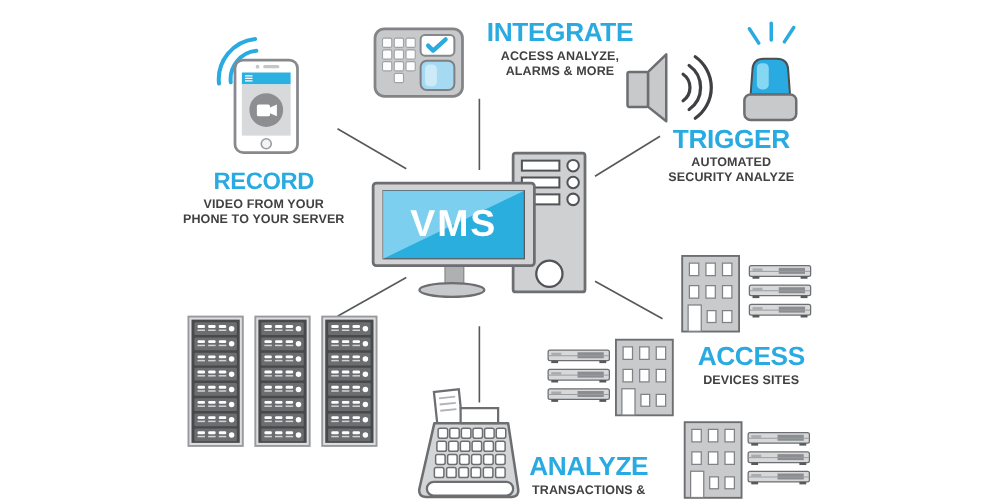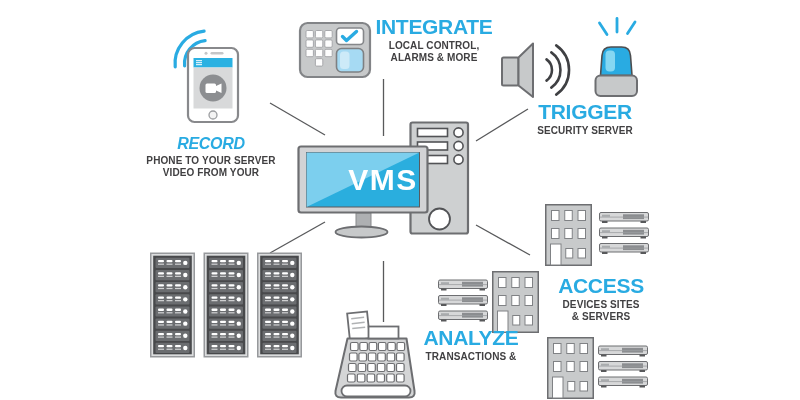--- a/index.html
+++ b/index.html
@@ -1,26 +1,26 @@
 <!DOCTYPE html>
 <html><head>
 <meta charset="utf-8">
 <style>
   html,body{margin:0;padding:0;background:#fff;}
   .canvas{position:relative;width:800px;height:400px;background:#fff;overflow:hidden;
           font-family:"Liberation Sans",sans-serif;}
   .gfx{position:absolute;left:0;top:0;}
   .node-label{position:absolute;text-align:center;}
   .node-title{color:#29abe2;font-weight:800;font-size:21px;line-height:1.05;letter-spacing:-0.3px;}
-  .node-title.t19{font-size:16px;font-style:italic;}
+  .node-title.t19{font-size:19px;}
   .node-title.t20{font-size:20px;}
   .node-sub{margin-top:2px;color:#414042;font-weight:700;font-size:10px;line-height:12px;letter-spacing:0.1px;}
   .vms{position:absolute;left:306px;top:152px;width:114px;height:55px;display:flex;
        align-items:center;justify-content:center;color:#fff;font-weight:800;font-size:30px;
-       letter-spacing:1.5px;margin-left:20px;}
+       letter-spacing:1.5px;}
 </style>
 </head>
 <body>
 
 <div class="canvas">
 
   <svg class="gfx" width="800" height="400" viewBox="0 0 800 400">
     <defs>
       <g id="bldg">
         <rect x="0.75" y="0.75" width="45.5" height="60.5" fill="#c8cacb" stroke="#6d6e71" stroke-width="1.5"></rect>
@@ -223,49 +223,49 @@
         <use href="#ckey" x="396.5" y="374"></use>
       <rect x="341.5" y="385.5" width="69" height="11" rx="5.5" fill="#fff" stroke="#6d6e71" stroke-width="1.8"></rect>
     </g>
   </svg>
 
   <div class="vms">VMS</div>
 
   <div class="node-label" style="left:128px;top:136px;width:166px;">
     <div class="node-title t19">RECORD</div>
     <div class="node-sub">
+      <div>VIDEO FROM YOUR</div>
       <div>PHONE TO YOUR SERVER</div>
-      <div>VIDEO FROM YOUR</div>
-    </div>
-  </div>
-
-  <div class="node-label" style="left:358px;top:16px;width:152px;">
+    </div>
+  </div>
+
+  <div class="node-label" style="left:372px;top:16px;width:152px;">
     <div class="node-title">INTEGRATE</div>
     <div class="node-sub">
-      <div>LOCAL CONTROL,</div>
+      <div>ACCESS ANALYZE,</div>
       <div>ALARMS &amp; MORE</div>
     </div>
   </div>
 
   <div class="node-label" style="left:508px;top:101px;width:154px;">
     <div class="node-title">TRIGGER</div>
     <div class="node-sub">
-      <div>SECURITY SERVER</div>
+      <div>AUTOMATED</div>
+      <div>SECURITY ANALYZE</div>
     </div>
   </div>
 
   <div class="node-label" style="left:524px;top:275px;width:154px;">
     <div class="node-title">ACCESS</div>
     <div class="node-sub">
       <div>DEVICES SITES</div>
-      <div>&amp; SERVERS</div>
-    </div>
-  </div>
-
-  <div class="node-label" style="left:394px;top:327px;width:154px;">
+    </div>
+  </div>
+
+  <div class="node-label" style="left:394px;top:363px;width:154px;">
     <div class="node-title">ANALYZE</div>
     <div class="node-sub">
       <div>TRANSACTIONS &amp;</div>
     </div>
   </div>
 
 
 </div>
 
 </body></html>

